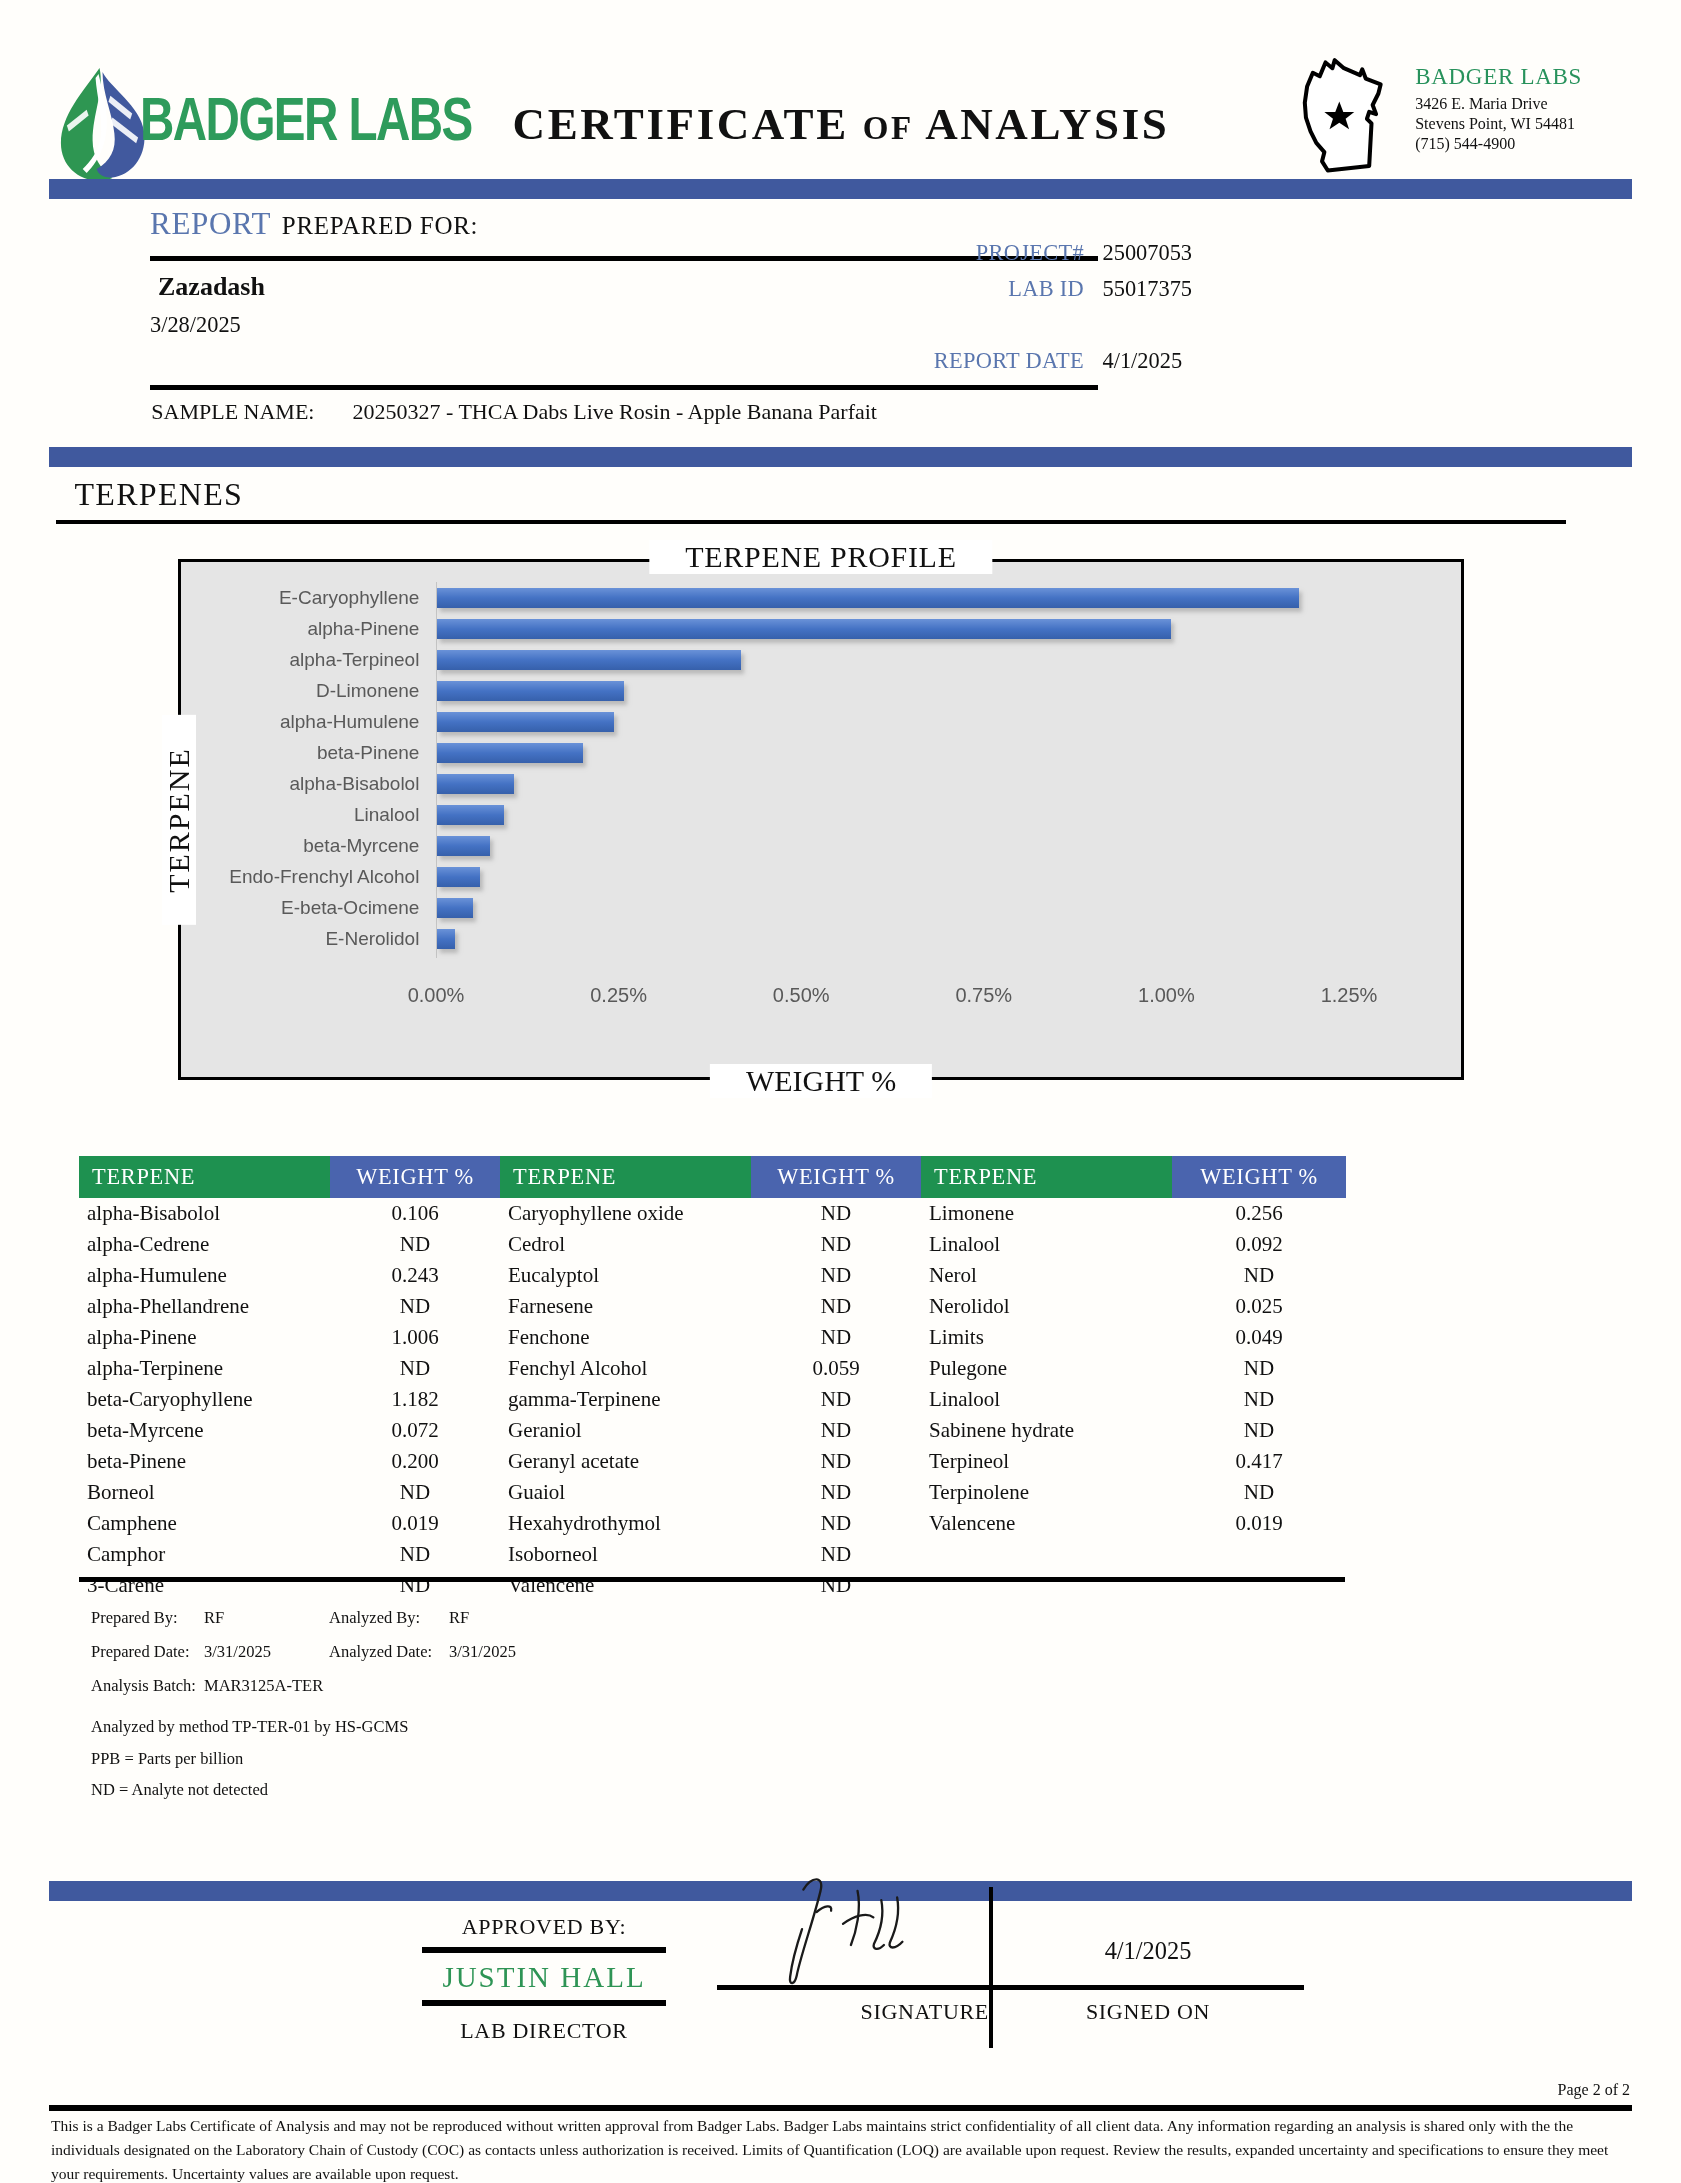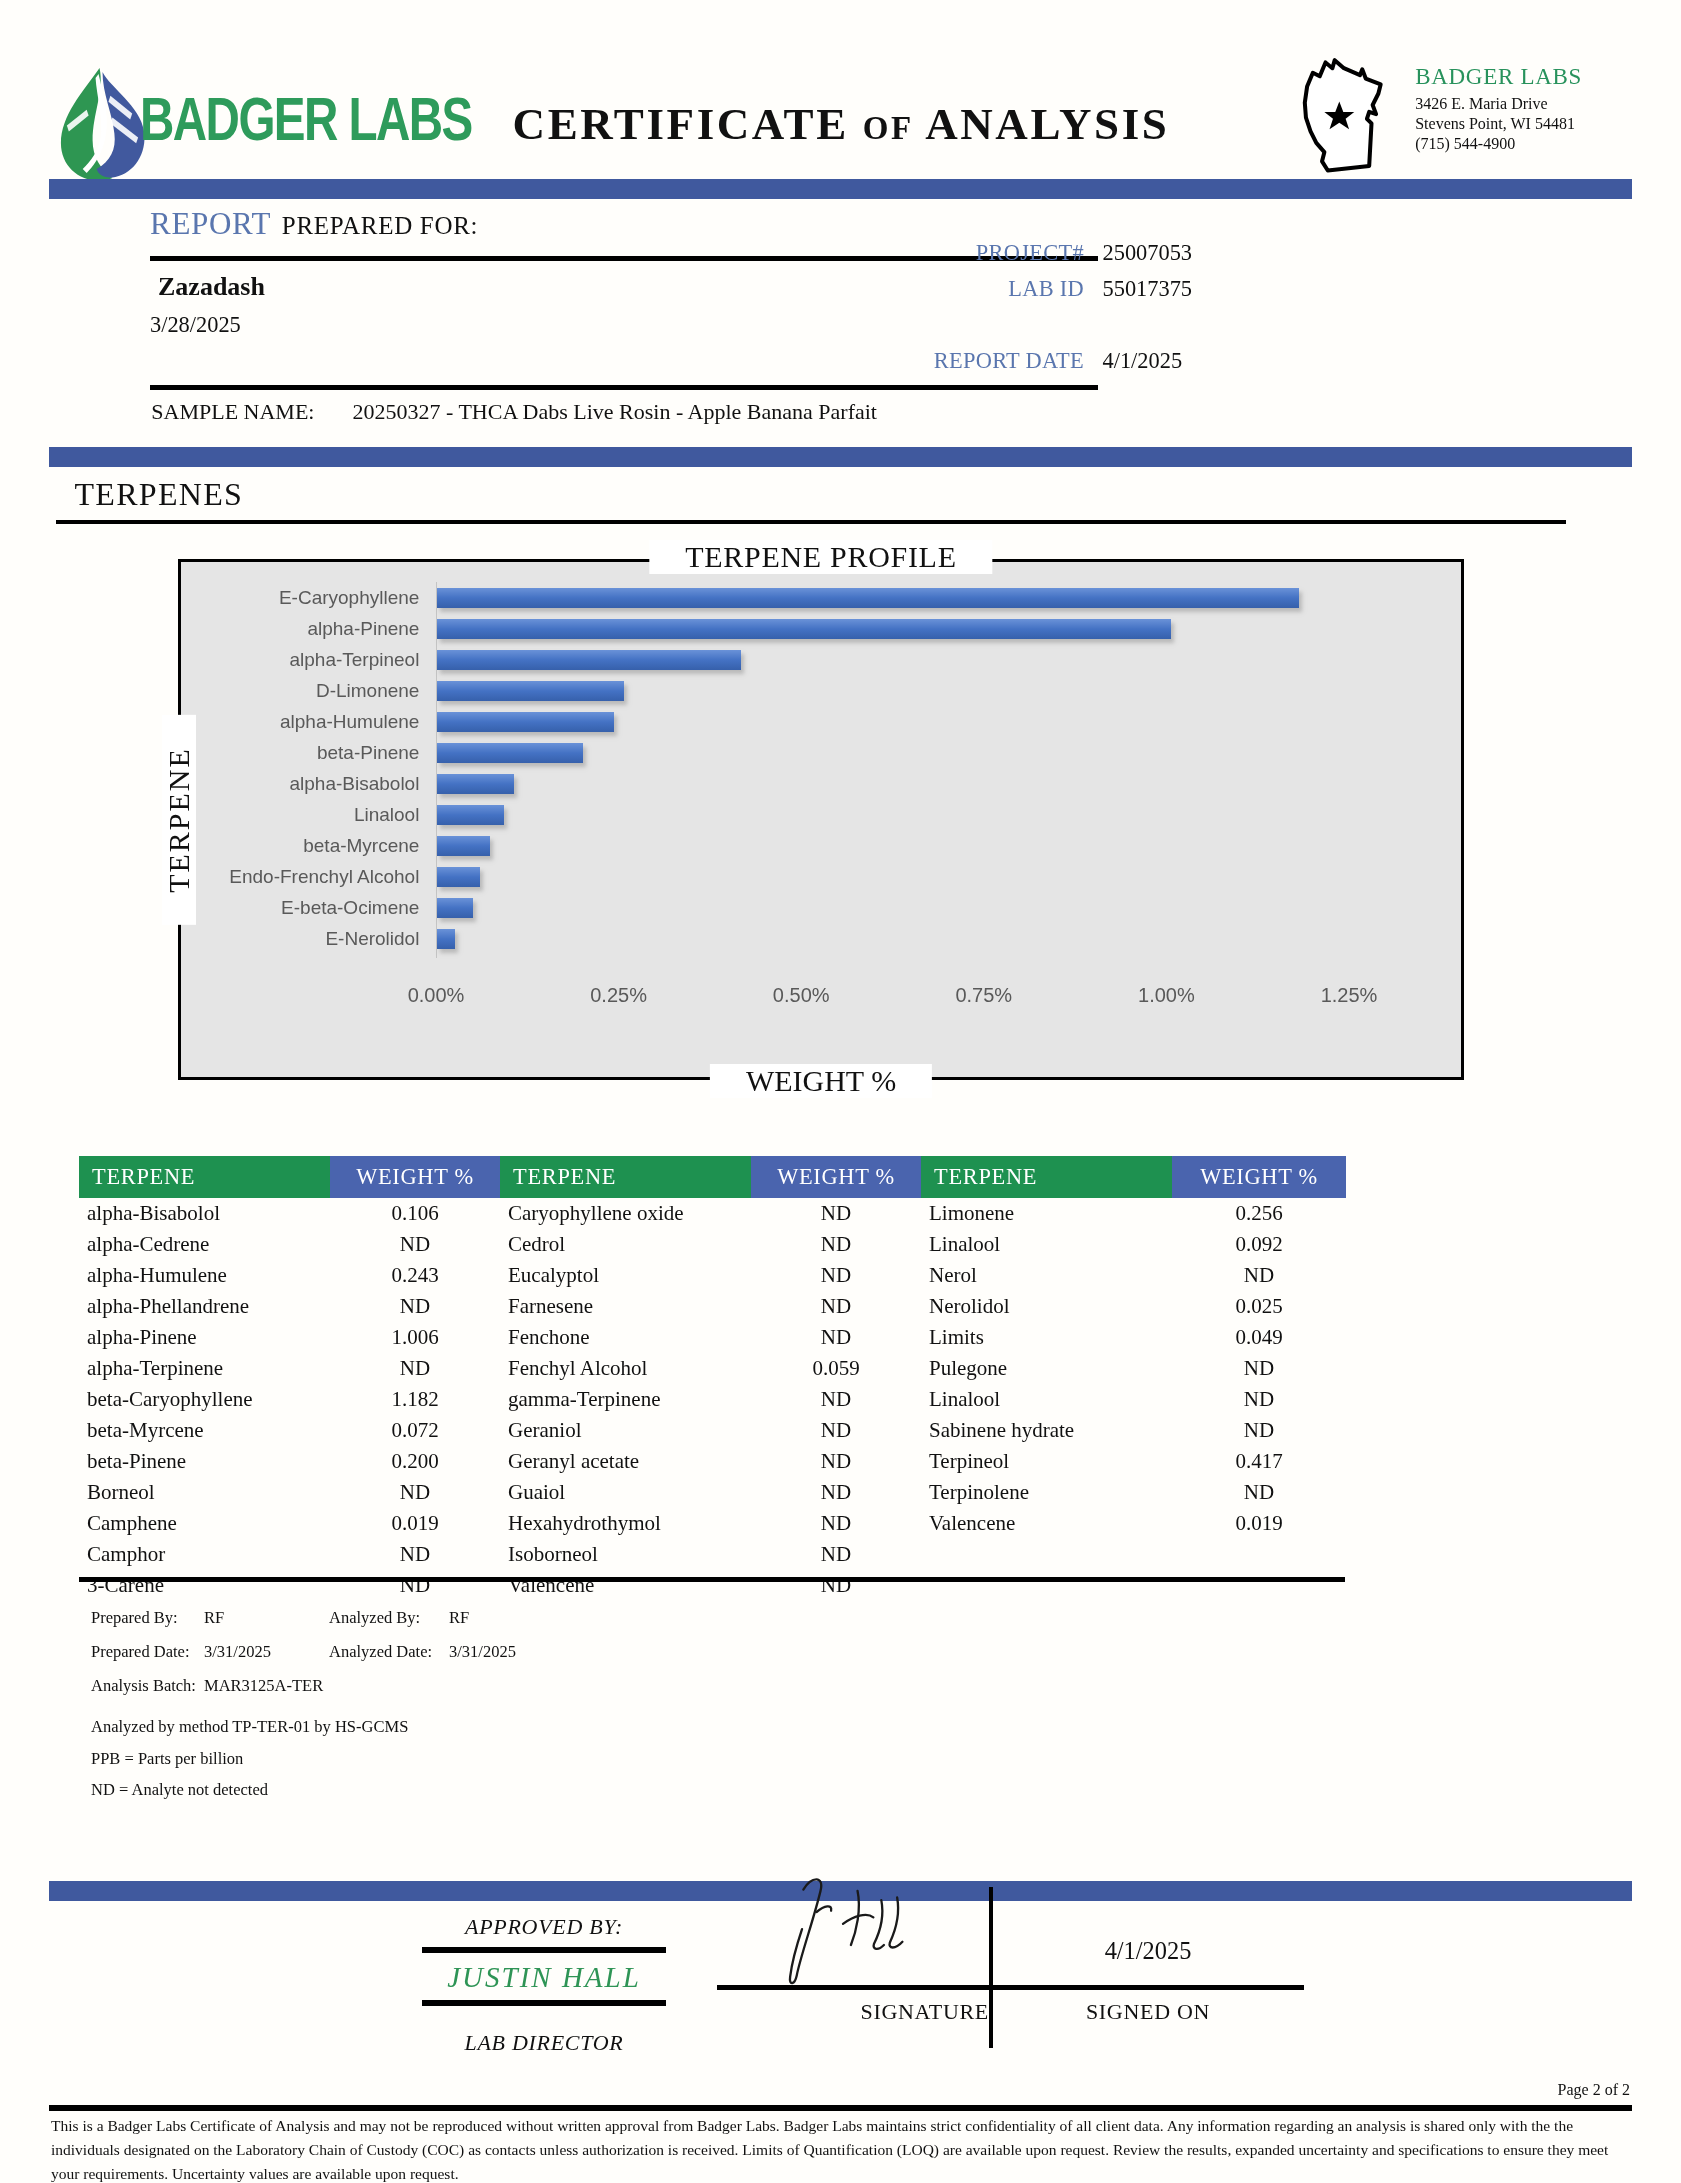--- a/index.html
+++ b/index.html
@@ -77,25 +77,25 @@
   .table-rule{position:absolute;left:79px;top:1577px;width:1266px;height:5.3px;background:#000;}
 
   
   .meta{position:absolute;left:91px;top:1601px;width:857px;font-size:16.5px;}
   .mgrid{display:grid;grid-template-columns:113px 125px 120px auto;height:34px;align-items:center;}
   .mgrid-batch{grid-template-columns:113px auto;}
   .mline{margin-top:9.2px;line-height:22.4px;}
   .mline-first{margin-top:13px;}
 
   
-  .approve{position:absolute;left:422px;top:1914px;width:244px;text-align:center;font-style:italic;}
+  .approve{position:absolute;left:422px;top:1914px;width:244px;text-align:center;}
   .ap-label{font-size:22px;letter-spacing:0.7px;}
   .ap-rule{height:6px;background:#000;margin:6.6px 0 8px 0;}
   .ap-name{font-size:29px;color:#2E9455;letter-spacing:2px;margin-bottom:5.3px;}
-  .ap-title{font-size:22px;letter-spacing:0.7px;margin-top:24px;}
+  .ap-title{font-size:22px;letter-spacing:0.7px;margin-top:12px;}
   .sig-svg{position:absolute;left:732px;top:1871px;}
   .sig-hline{position:absolute;left:717px;top:1985px;width:587px;height:5.3px;background:#000;}
   .sig-vline{position:absolute;left:989px;top:1887px;width:4px;height:161px;background:#000;}
   .sig-label{position:absolute;left:717px;top:1999px;width:272px;text-align:right;font-size:22px;letter-spacing:0.7px;}
   .signed-label{position:absolute;left:993px;top:1999px;width:310px;text-align:center;font-size:22px;letter-spacing:0.7px;}
   .signed-date{position:absolute;left:993px;top:1937px;width:310px;text-align:center;font-size:24.4px;}
 
   
   .page-num{position:absolute;right:51px;top:2081px;font-size:16px;}
   .foot-rule{position:absolute;left:49px;top:2105px;width:1583px;height:6px;background:#000;}

